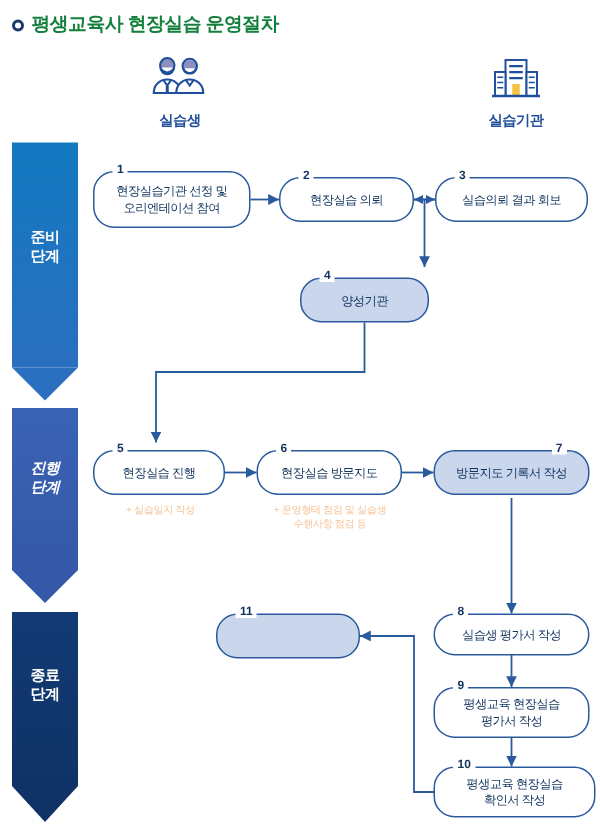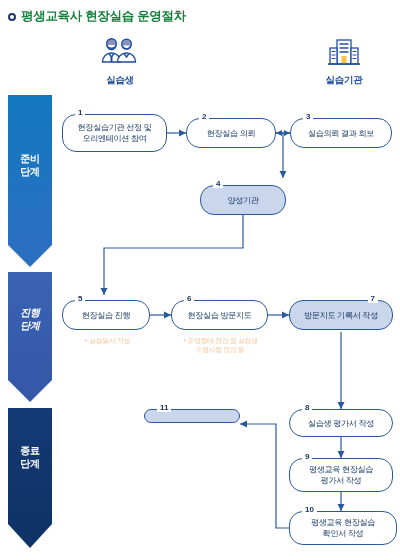--- a/index.html
+++ b/index.html
@@ -233,17 +233,17 @@
     </span>
   </div>
 
   <div class="node" style="left:289px; top:511px; width:108px; height:34px;">
     <span class="num">10</span>
     <span class="txt">
       <span>평생교육 현장실습</span><br><span>확인서 작성</span>
     </span>
   </div>
 
-  <div class="node filled" style="left:144px; top:409px; width:96px; height:14px;">
+  <div class="node filled" style="left:144px; top:409px; width:96px; height:30px;">
     <span class="num">11</span>
   </div>
 
 </div>
 
 </body></html>

